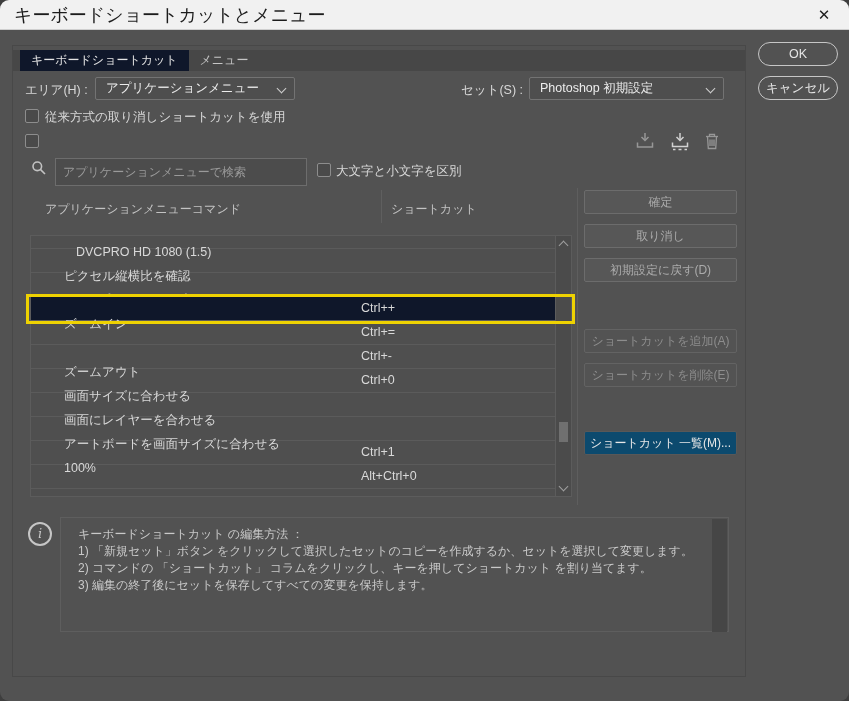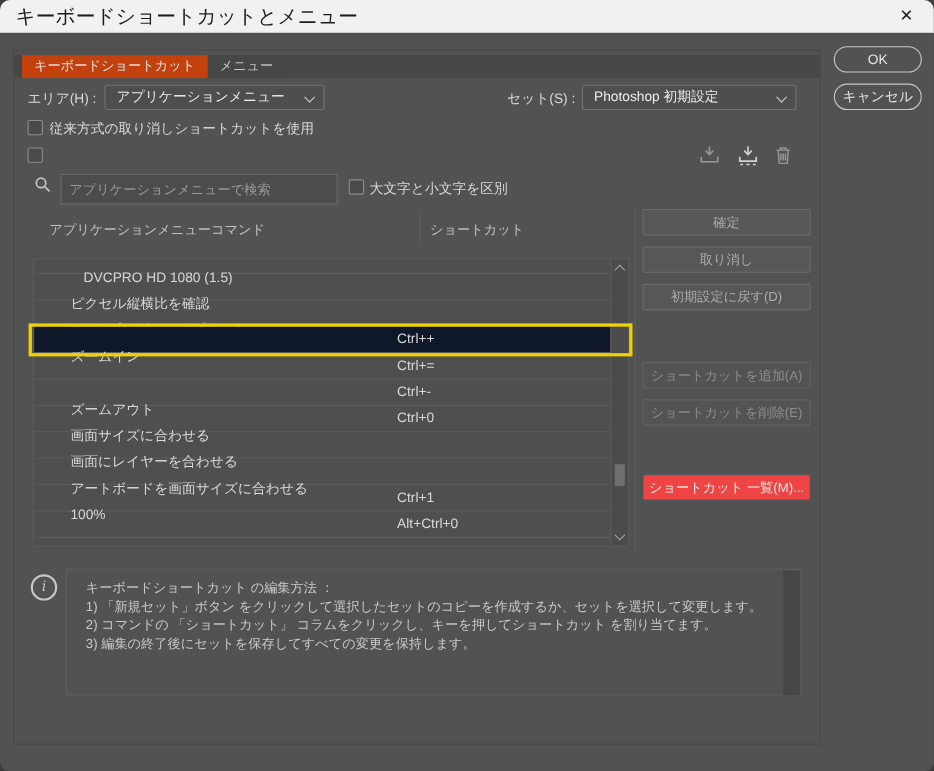--- a/index.html
+++ b/index.html
@@ -16,21 +16,21 @@
     border-bottom:1px solid #cfcfcf;box-sizing:border-box;}
   .title-text{position:absolute;left:14px;top:0;line-height:30px;font-size:18px;color:#1c1c1c;white-space:nowrap;}
   .close-btn{position:absolute;right:9px;top:0;width:32px;height:29px;text-align:center;line-height:29px;
     font-size:15px;color:#1c1c1c;cursor:default;}
   
   .panel{position:absolute;left:12px;top:45px;width:734px;height:632px;
     border:1px solid #484848;box-sizing:border-box;}
   .tabstrip{position:absolute;left:13px;top:50px;width:732px;height:21px;background:#474747;
     display:flex;padding-left:7px;box-sizing:border-box;}
   .tab{height:21px;line-height:21px;padding:0 11px;font-size:12px;white-space:nowrap;}
-  .tab.active{background:#c2410c;color:#e4e4e4;}
+  .tab.active{background:#0f172a;color:#e4e4e4;}
   .tab.inactive{background:#474747;color:#c6c6c6;}
   
   .lbl{position:absolute;font-size:12.5px;color:#d8d8d8;white-space:nowrap;}
   .dd{position:absolute;height:23px;background:#4e4e4e;border:1px solid #737373;border-radius:2px;
     box-sizing:border-box;color:#ececec;font-size:12.5px;line-height:21px;padding:0 22px 0 10px;white-space:nowrap;overflow:hidden;}
   .chev-down{position:absolute;right:9px;top:7px;width:6px;height:6px;
     border-left:1.5px solid #cfcfcf;border-bottom:1.5px solid #cfcfcf;transform:rotate(-45deg);}
   
   .cb{position:absolute;width:12px;height:12px;background:#4a4a4a;border:1px solid #8d8d8d;border-radius:2px;box-sizing:content-box;}
   
@@ -56,21 +56,21 @@
   .chev-up-sm{top:6px;border-left:1.5px solid #9f9f9f;border-top:1.5px solid #9f9f9f;transform:rotate(45deg);}
   .chev-dn-sm{bottom:6px;border-right:1.5px solid #9f9f9f;border-bottom:1.5px solid #9f9f9f;transform:rotate(45deg);}
   .thumb{position:absolute;left:3px;right:3px;top:186px;height:20px;background:#707070;}
   .sel-ring{position:absolute;left:26px;top:294px;width:549px;height:30px;border:3px solid #eed202;
     box-sizing:border-box;z-index:6;pointer-events:none;}
   
   .sbtn{position:absolute;left:584px;width:153px;height:24px;border-radius:2px;font-size:12px;
     text-align:center;line-height:22px;box-sizing:border-box;white-space:nowrap;}
   .style-dim{background:#575757;border:1px solid #6c6c6c;color:#ababab;}
   .style-disabled{background:#535353;border:1px solid #636363;color:#8d8d8d;}
-  .style-dark{background:#ef4444;border:1px solid #585858;color:#e7e7e7;}
+  .style-dark{background:#0c4a6e;border:1px solid #585858;color:#e7e7e7;}
   
   .pill{position:absolute;left:758px;width:80px;height:24px;border:1px solid #c6c6c6;border-radius:12px;
     color:#e5e5e5;font-size:12.5px;text-align:center;line-height:22px;box-sizing:border-box;background:transparent;white-space:nowrap;}
   
   .info-icon{position:absolute;left:28px;top:522px;width:20px;height:20px;border:2px solid #c6c6c6;
     border-radius:50%;color:#c6c6c6;text-align:center;line-height:20px;font-size:13px;
     font-family:"DejaVu Serif",serif;font-style:italic;box-sizing:content-box;}
   .info-box{position:absolute;left:60px;top:517px;width:669px;height:115px;border:1px solid #5e5e5e;box-sizing:border-box;}
   .info-scroll{position:absolute;right:1px;top:1px;width:15px;height:113px;background:#464646;}
   .info-text{position:absolute;left:78px;top:526px;width:620px;font-size:12px;color:#c9c9c9;line-height:17px;}

